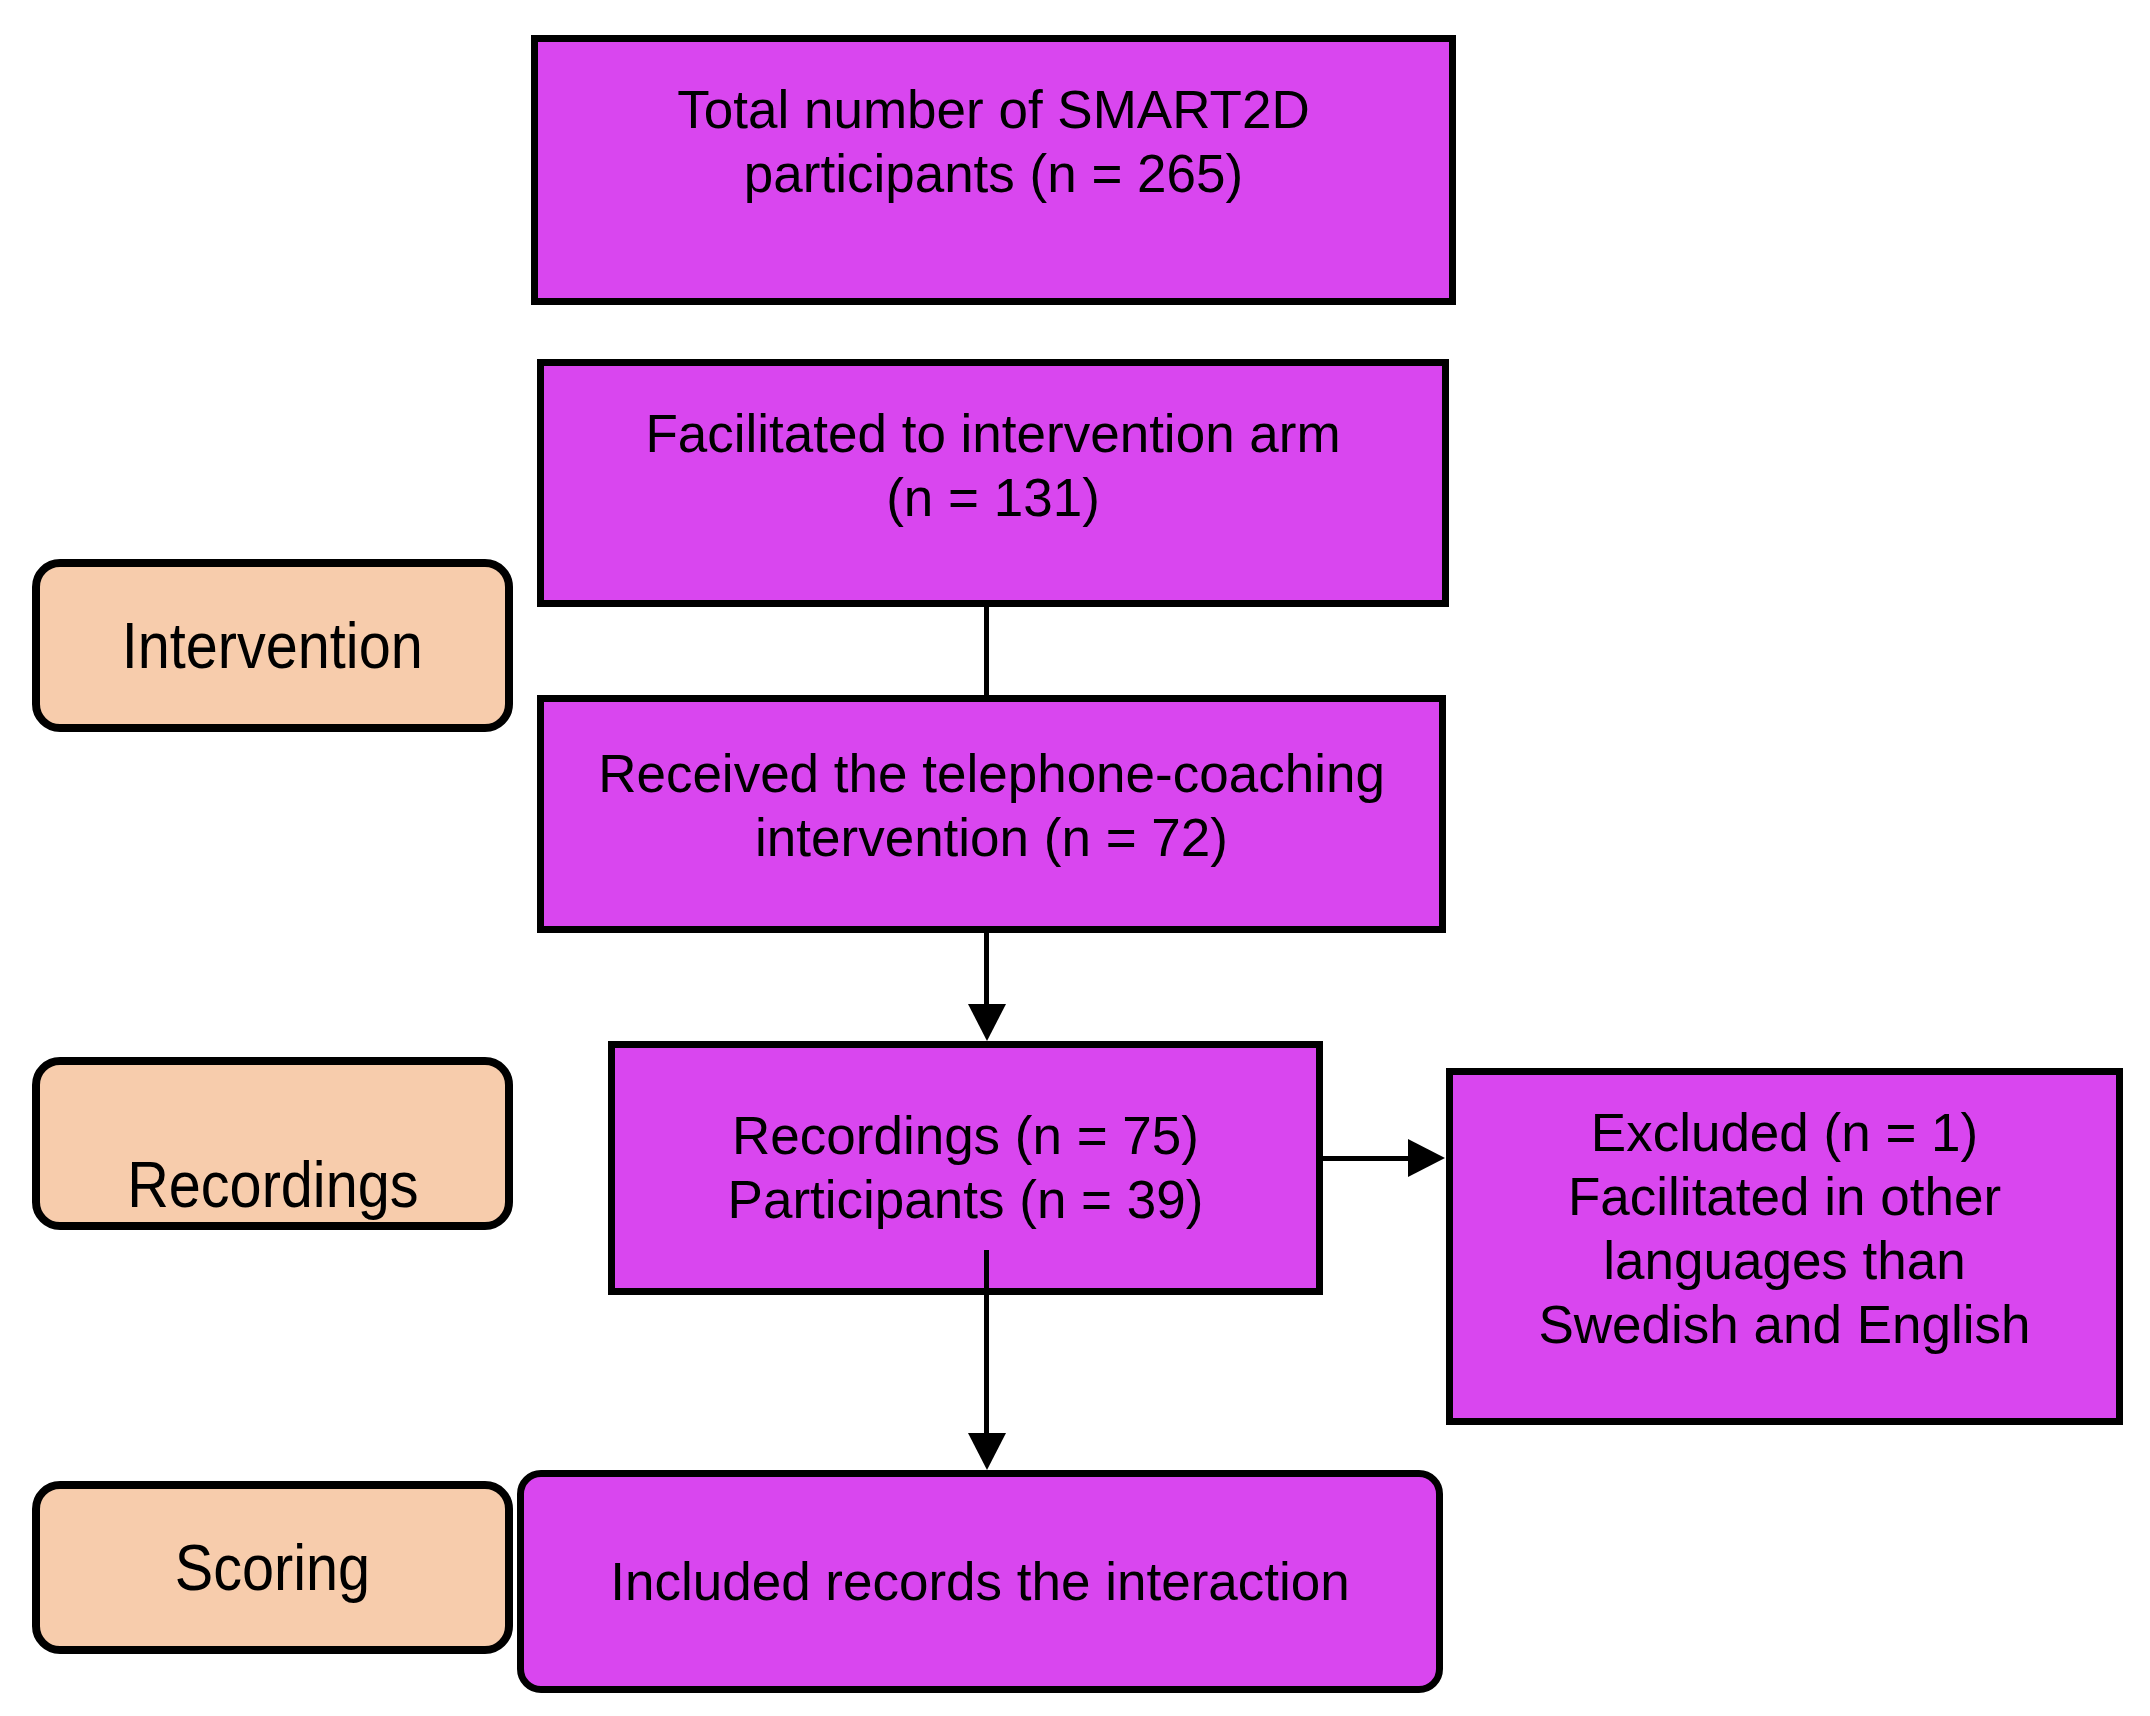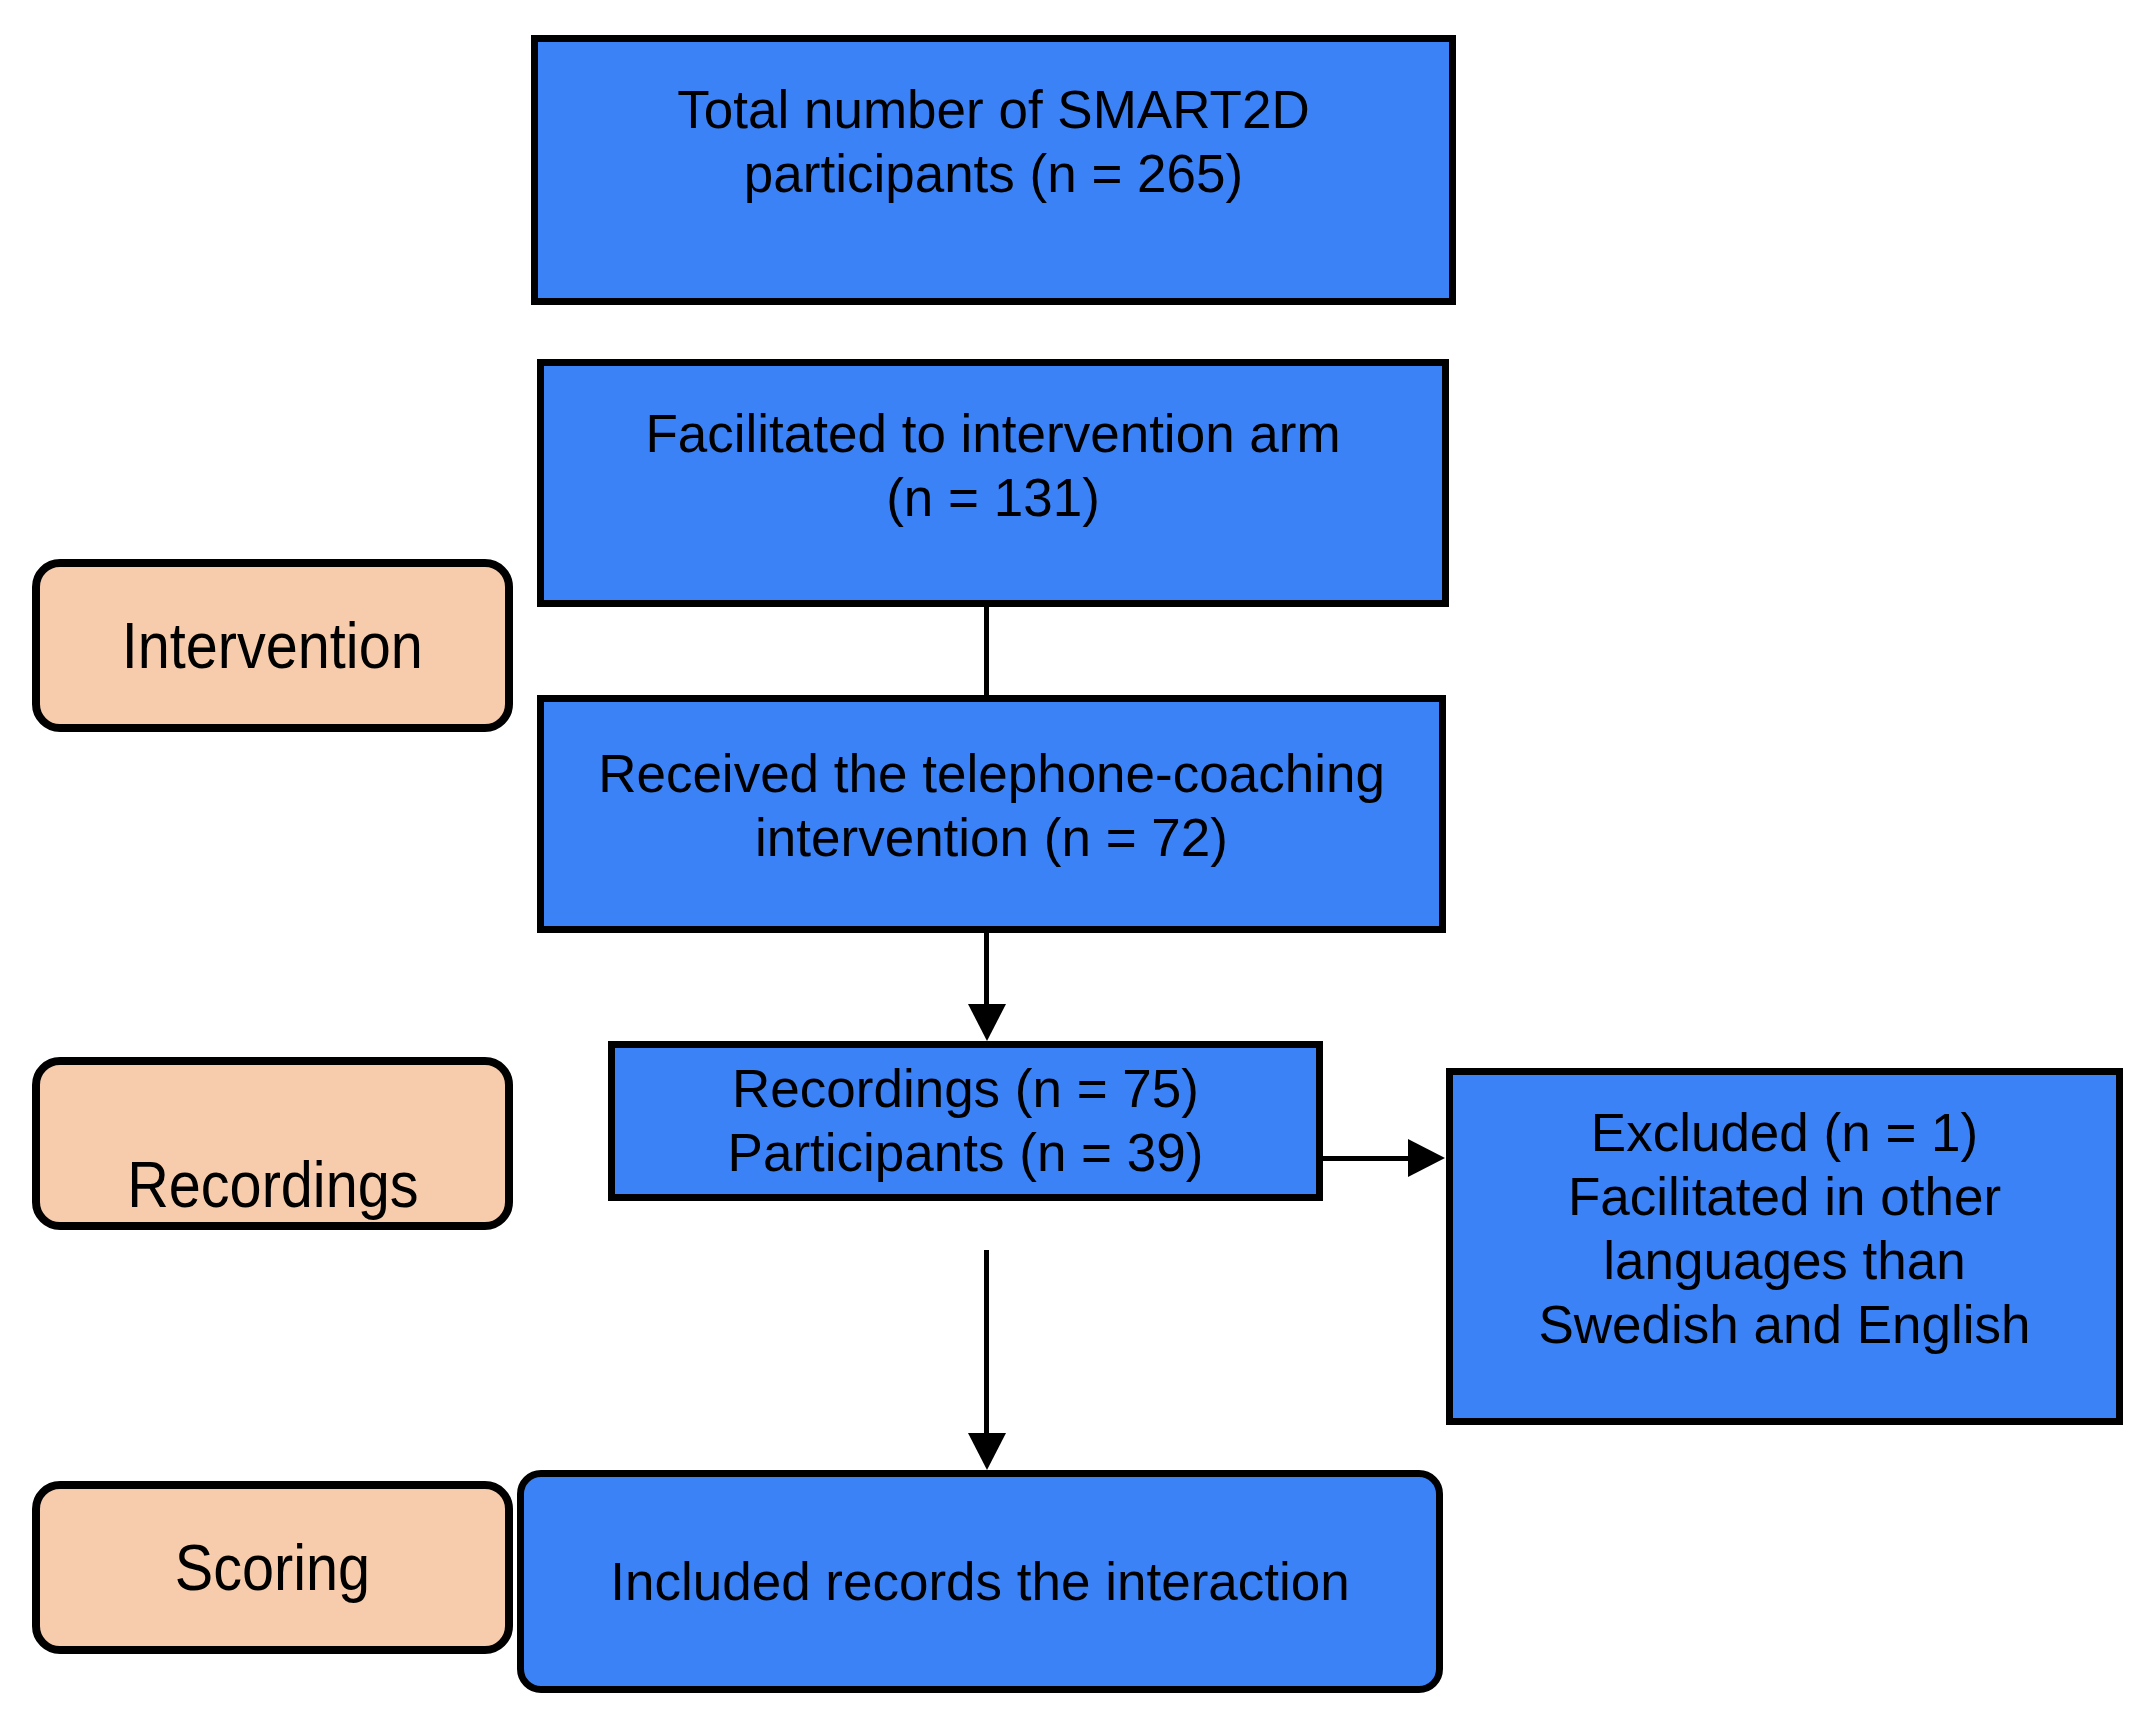--- a/index.html
+++ b/index.html
@@ -7,21 +7,21 @@
     position: relative;
     width: 2151px;
     height: 1716px;
     background: #ffffff;
     font-family: "Liberation Sans", sans-serif;
     color: #000000;
     overflow: hidden;
   }
   .flowbox {
     position: absolute;
-    background: #3b82f6;
+    background: #d946ef;
     border: 7px solid #000000;
     display: flex;
     flex-direction: column;
     justify-content: center;
     align-items: center;
     text-align: center;
     font-size: 53px;
     line-height: 64px;
     box-sizing: border-box;
   }
@@ -63,21 +63,21 @@
     position: absolute;
     width: 0; height: 0;
     border-top: 19px solid transparent;
     border-bottom: 19px solid transparent;
     border-left: 37px solid #000000;
   }
   
   #box-total      { left: 531px;  top: 35px;   width: 925px; height: 270px; padding-bottom: 57px; }
   #box-randomized { left: 537px;  top: 359px;  width: 912px; height: 248px; padding-bottom: 35px; }
   #box-received   { left: 537px;  top: 695px; width: 909px; height: 238px; padding-bottom: 16px; }
-  #box-recordings { left: 608px;  top: 1041px; width: 715px; height: 160px; }
+  #box-recordings { left: 608px;  top: 1041px; width: 715px; height: 254px; }
   #box-excluded   { left: 1446px; top: 1068px; width: 677px; height: 357px; padding-bottom: 35px; }
   #box-included   { left: 517px;  top: 1470px; width: 926px; height: 223px; border-radius: 24px; }
   
   #stage-intervention { top: 559px; }
   #stage-recordings   { top: 1057px; align-items: flex-end; }
   #stage-scoring      { top: 1481px; }
   
   #conn-rand-recv      { left: 984px; top: 607px;  height: 88px; }
   #conn-recv-rec-shaft { left: 984px; top: 933px; height: 78px; }
   #conn-recv-rec-head  { left: 968px; top: 1004px; }

